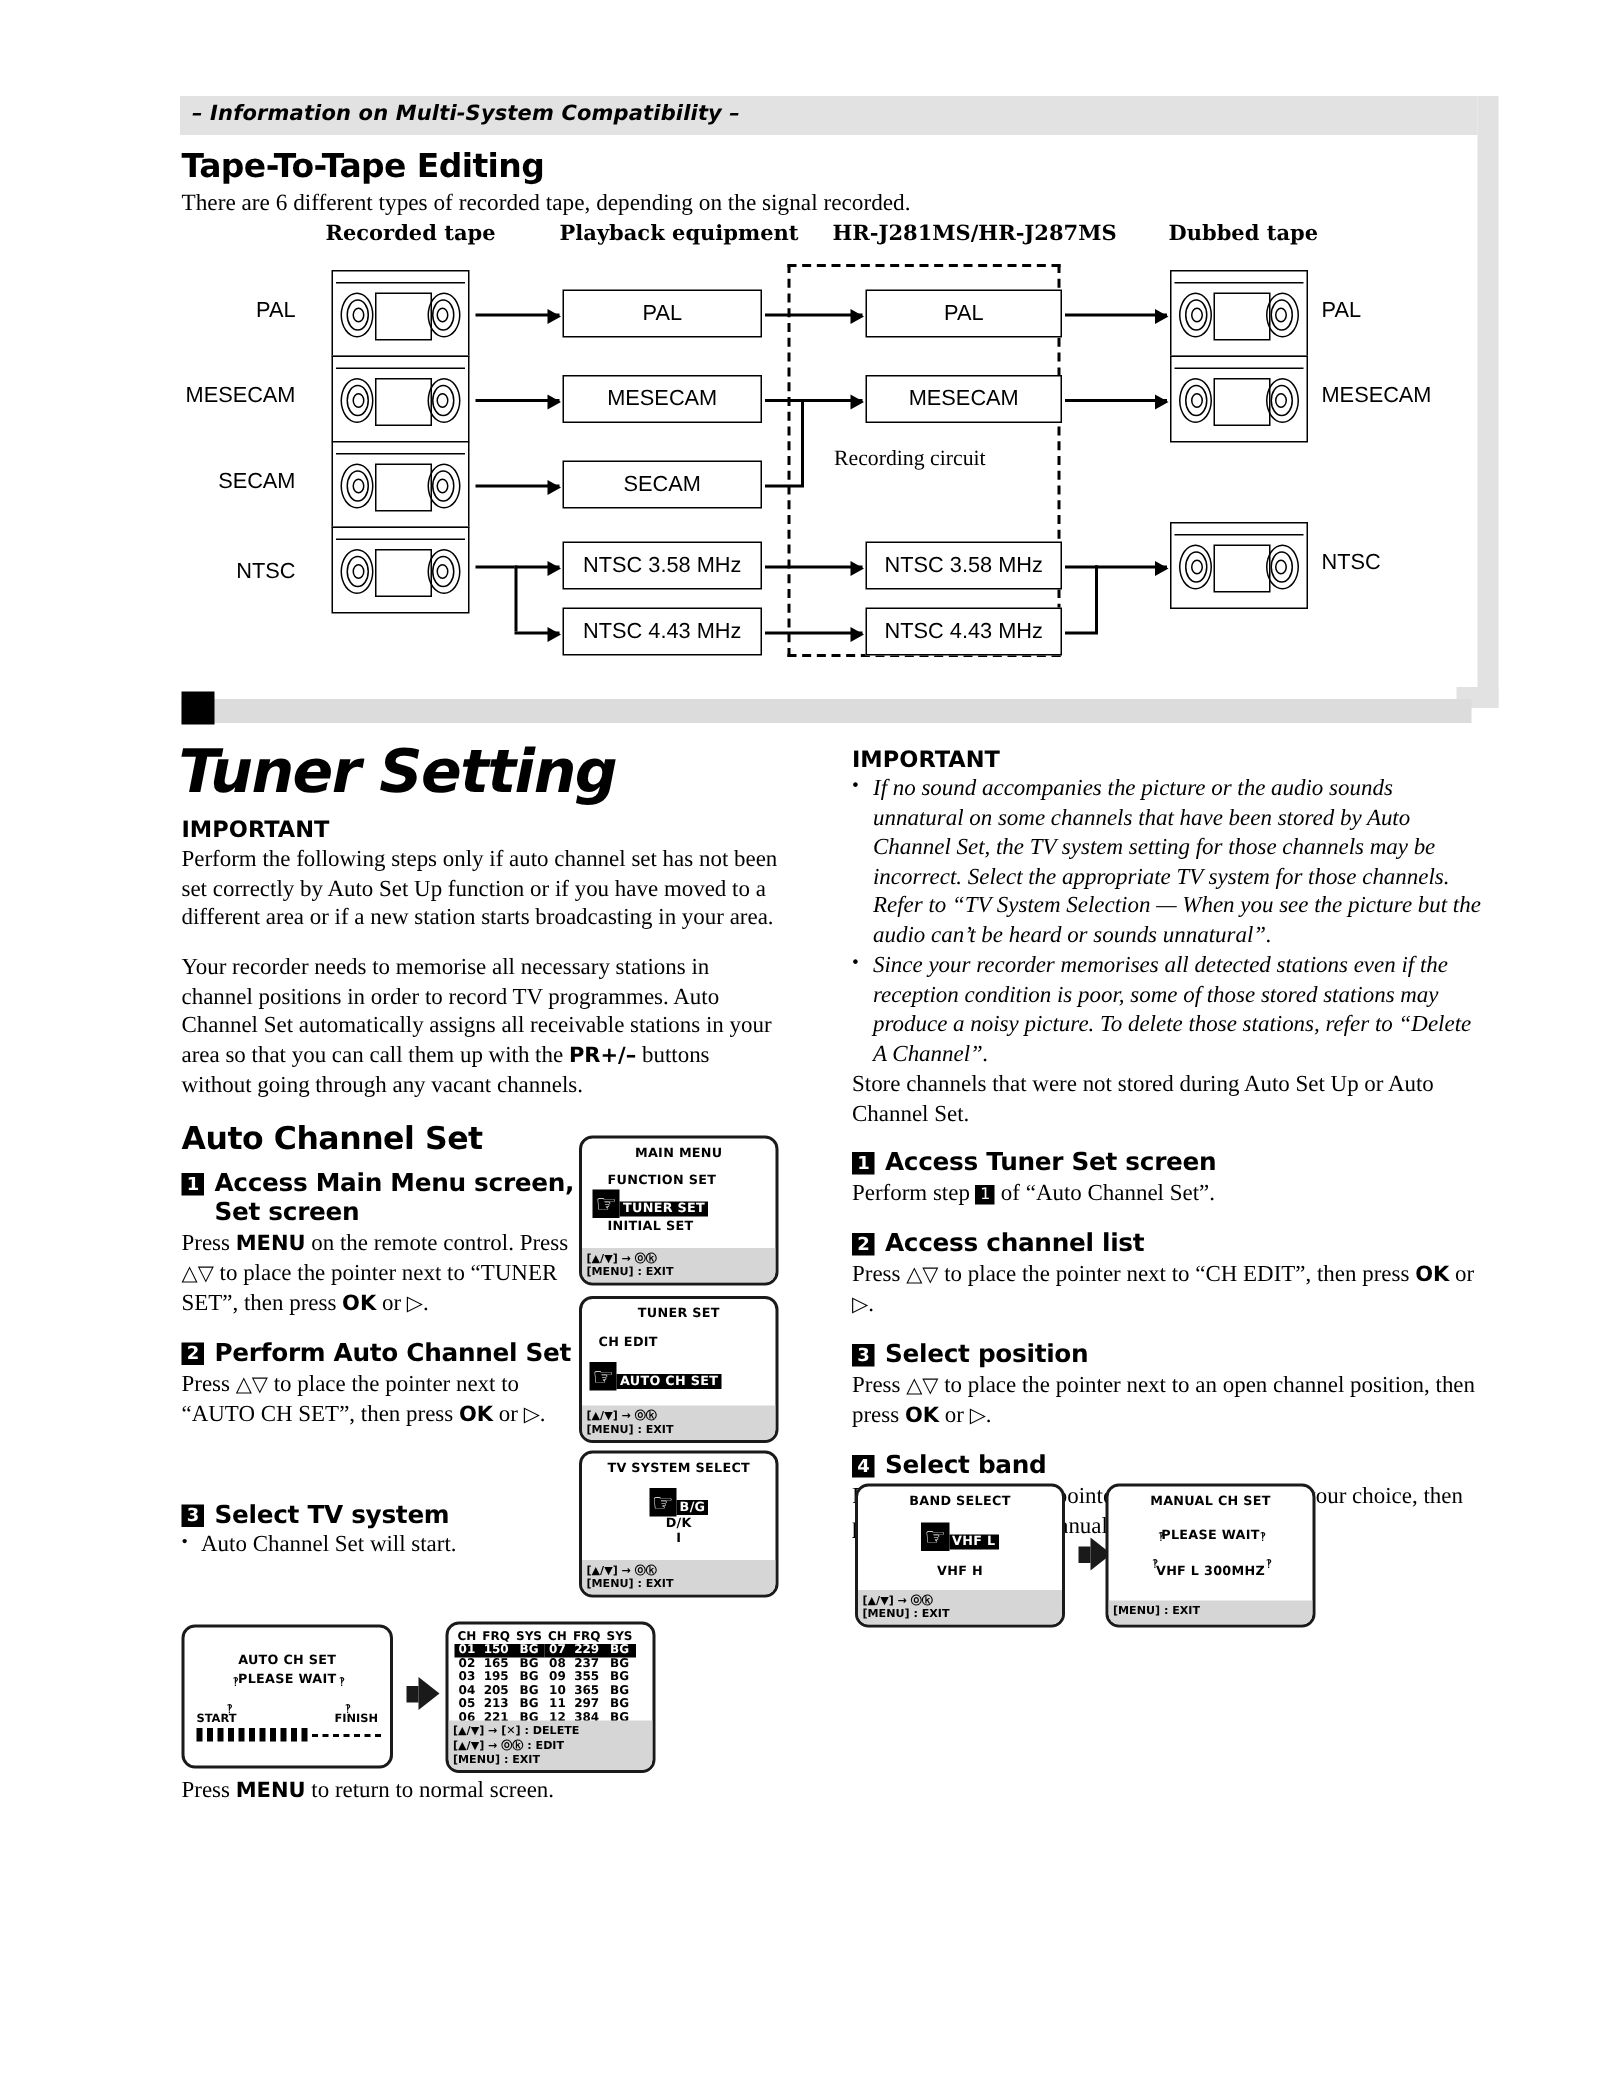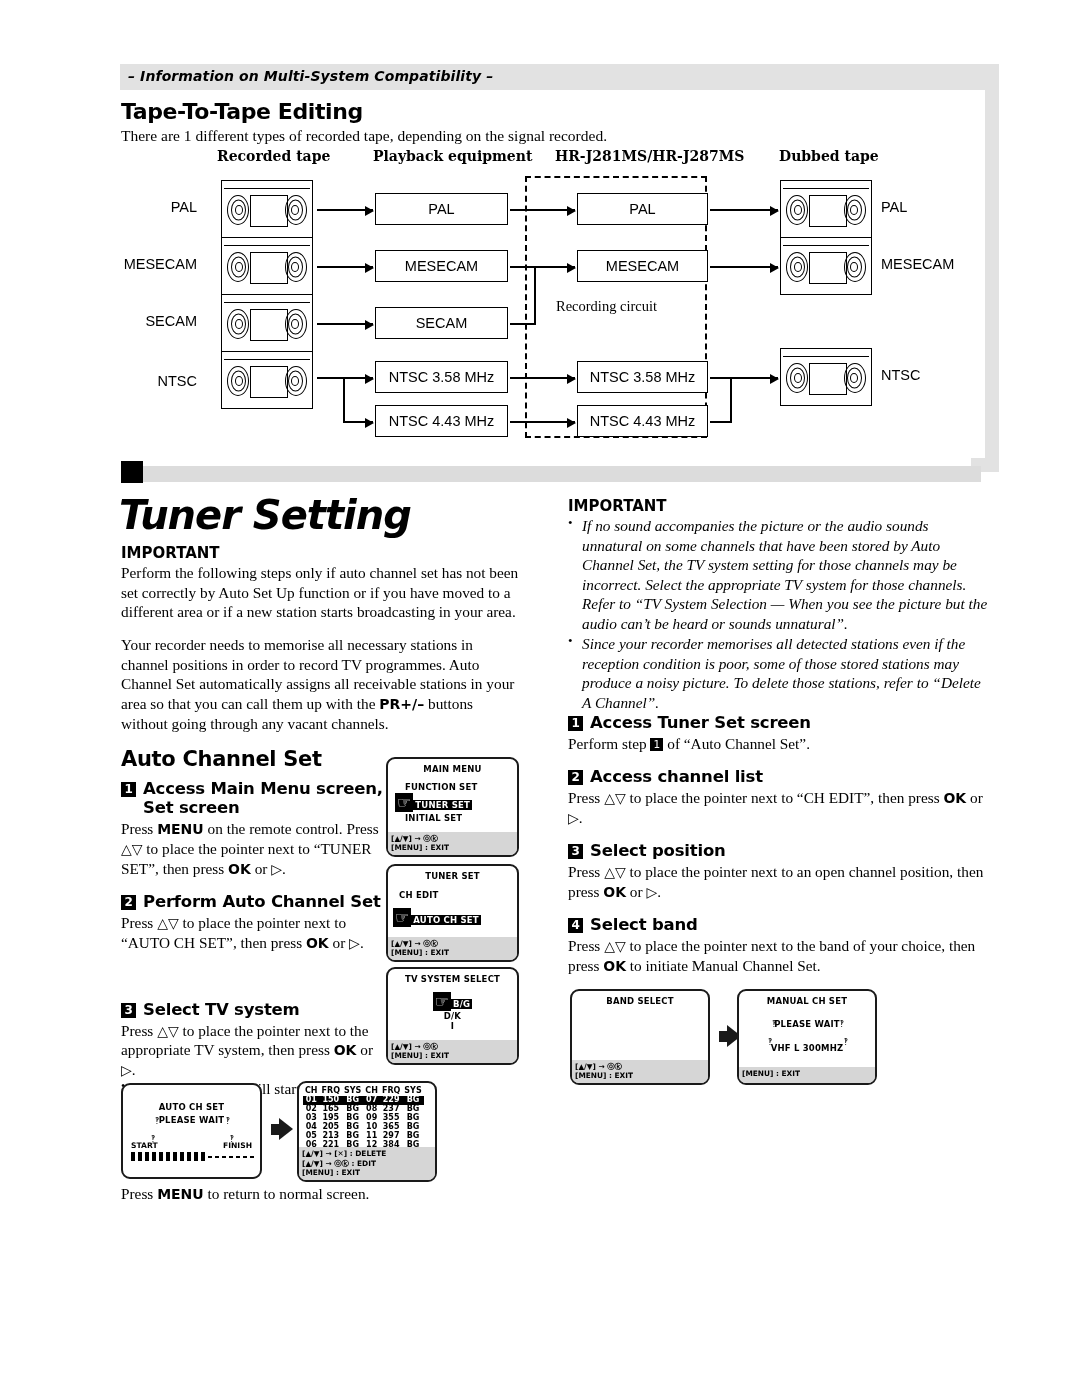--- a/index.html
+++ b/index.html
@@ -104,21 +104,21 @@
 </style>
 </head>
 <body>
 
 <div class="rail-top"></div>
 <div class="rail-right"></div>
 <div class="rail-right2"></div>
 
 <div class="kicker">– Information on Multi-System Compatibility –</div>
 <div class="h1-tape">Tape-To-Tape Editing</div>
-<div class="lead">There are 1 different types of recorded tape, depending on the signal recorded.</div>
+<div class="lead">There are 6 different types of recorded tape, depending on the signal recorded.</div>
 
 <div class="diagram">
 
   <div class="dcolhead" style="left:96px;top:0;">Recorded tape</div>
   <div class="dcolhead" style="left:252px;top:0;">Playback equipment</div>
   <div class="dcolhead" style="left:434px;top:0;">HR-J281MS/HR-J287MS</div>
   <div class="dcolhead" style="left:658px;top:0;">Dubbed tape</div>
 
   <div class="rowlabel" style="left:0;top:51px;width:76px;">PAL</div>
   <div class="rowlabel" style="left:0;top:108px;width:76px;">MESECAM</div>
@@ -291,21 +291,20 @@
     <span>Perform Auto Channel Set</span>
   </h3>
   <p class="body" style="width:262px;"><span>Press </span><span class="tri">△▽</span><span> to place the pointer next to “AUTO CH SET”, then press </span><span class="b">OK</span><span> or </span><span class="tri">▷</span><span>.</span></p>
 
   <div style="height:34px;"></div>
 
   <h3 class="step">
     <span class="num">3</span>
     <span>Select TV system</span>
   </h3>
-  <p class="body tight" style="width:262px;"><span>Press </span><span class="tri">△▽</span><span> to place the pointer next to the appropriate TV system, then press </span><span class="b">OK</span><span> or </span><span class="tri">▷</span><span>.</span></p>
   <p class="bullet-note" style="width:262px;">Auto Channel Set will start.</p>
 </div>
 
 <div class="osd" style="left:386px;top:757px;width:133px;height:100px;">
   <div class="ti">MAIN MENU</div>
   <div style="margin:8px 0 0 17px;">
     <div class="it">FUNCTION SET</div>
     <div style="margin:1px 0 1px -10px;">
       <span class="hl">☞</span><span class="it hl">TUNER SET</span>
     </div>
@@ -448,20 +447,21 @@
 
 <div style="position:absolute;left:121px;top:1185px;font-size:15.3px;"><span>Press </span><span class="b">MENU</span><span> to return to normal screen.</span></div>
 
 <div class="colR">
   <div class="imp">IMPORTANT</div>
   <ul class="bul">
     <li>If no sound accompanies the picture or the audio sounds unnatural on some channels that have been stored by Auto Channel Set, the TV system setting for those channels may be incorrect. Select the appropriate TV system for those channels. Refer to “TV System Selection — When you see the picture but the audio can’t be heard or sounds unnatural”.</li>
     <li>Since your recorder memorises all detected stations even if the reception condition is poor, some of those stored stations may produce a noisy picture. To delete those stations, refer to “Delete A Channel”.</li>
   </ul>
 
+  <p class="body">Store channels that were not stored during Auto Set Up or Auto Channel Set.</p>
 
   <h3 class="step">
     <span class="num">1</span>
     <span>Access Tuner Set screen</span>
   </h3>
   <p class="body"><span>Perform step </span><span class="inum">1</span><span> of “Auto Channel Set”.</span></p>
 
   <h3 class="step">
     <span class="num">2</span>
     <span>Access channel list</span>
@@ -476,20 +476,25 @@
 
   <h3 class="step">
     <span class="num">4</span>
     <span>Select band</span>
   </h3>
   <p class="body tight"><span>Press </span><span class="tri">△▽</span><span> to place the pointer next to the band of your choice, then press </span><span class="b">OK</span><span> to initiate Manual Channel Set.</span></p>
 </div>
 
 <div class="osd" style="left:570px;top:989px;width:140px;height:96px;">
   <div class="ti">BAND SELECT</div>
+  <div style="margin:9px 0 0 0;text-align:center;">
+    <div><span class="hl">☞</span><span class="it hl">VHF L</span></div>
+    <div class="it" style="margin-top:9px;">VHF H</div>
+    <div class="it" style="margin-top:9px;">UHF</div>
+  </div>
   <div class="foot">
     <div>[▲/▼] → ⓞⓚ</div>
     <div>[MENU] : EXIT</div>
   </div>
 </div>
 
 <div class="fatarrow-stem" style="left:719px;top:1031px;"></div>
 <div class="fatarrow" style="left:727px;top:1025px;"></div>
 
 <div class="osd" style="left:737px;top:989px;width:140px;height:96px;">

